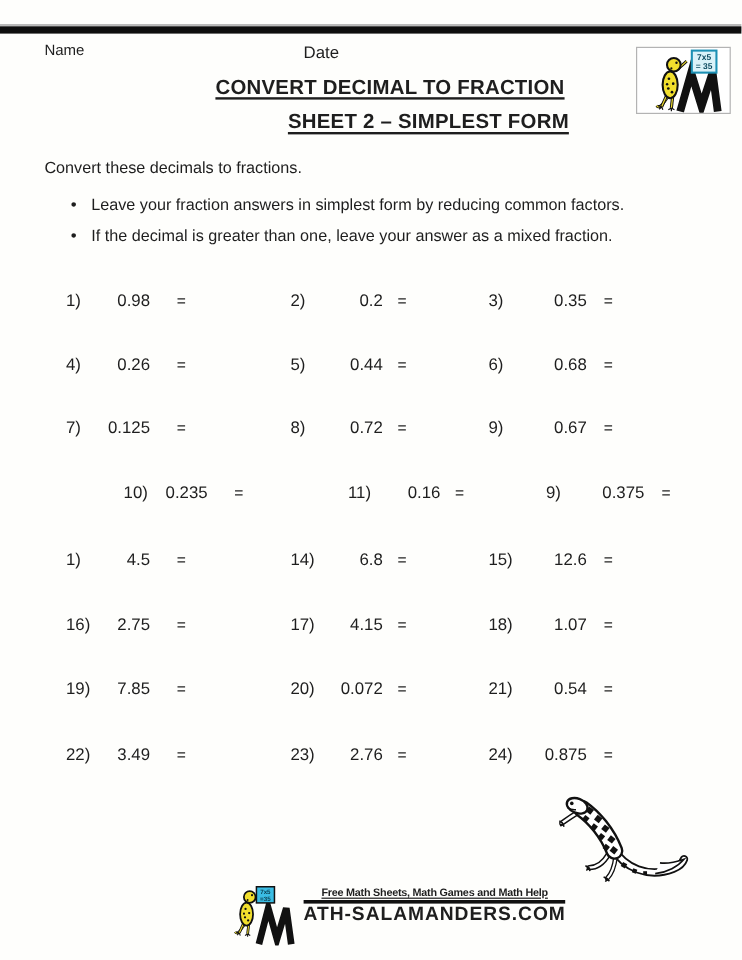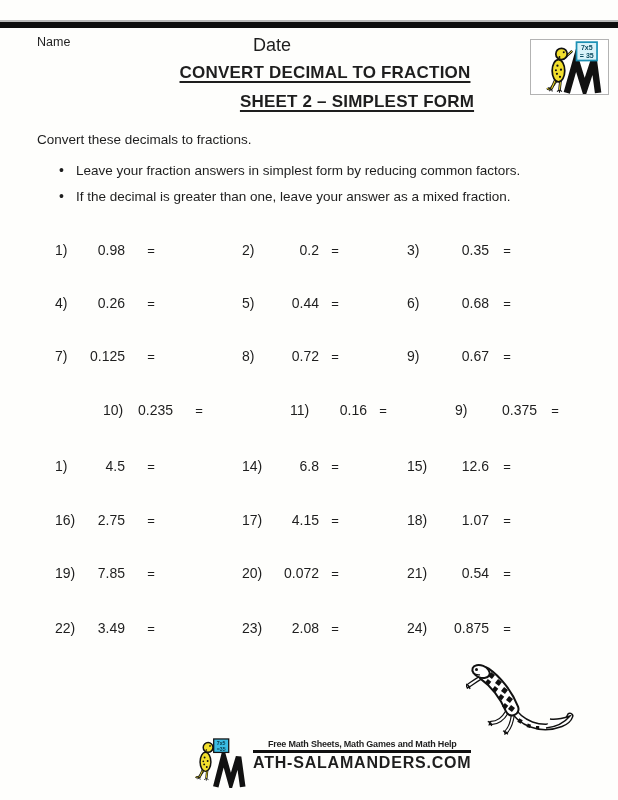--- a/index.html
+++ b/index.html
@@ -7,21 +7,21 @@
   body{
     width:618px;height:800px;position:relative;overflow:hidden;
     background:#fefefc;color:#1e1e1e;
     font-family:"Liberation Sans",sans-serif;
     -webkit-font-smoothing:antialiased;
   }
   
   #top-bar{position:absolute;left:0;top:22px;width:618px;height:6px;background:#0e0e0e;box-shadow:0 -2px 0 #b9b9b9;}
   
   #name-label{position:absolute;left:37px;top:35px;font-size:12.5px;}
-  #date-label{position:absolute;left:253px;top:35px;font-size:18px;}
+  #date-label{position:absolute;left:253px;top:35px;font-size:14px;}
   
   #header-logo{position:absolute;left:530px;top:39px;width:77px;height:54px;border:1px solid #b3b3b3;background:#fff;}
   #header-logo svg{width:100%;height:100%;display:block;}
   
   .title-line{position:absolute;left:16px;width:618px;text-align:center;font-size:17px;font-weight:600;letter-spacing:.2px;
     text-decoration:underline;text-underline-offset:3px;text-decoration-thickness:1.5px;}
   #title-1{top:63px;}
   #title-2{top:92px;margin-left:32px;}
   
   #intro{position:absolute;left:37px;top:132px;font-size:13.5px;}
@@ -36,21 +36,21 @@
   .pval{width:45px;text-align:right;}
   .peq{width:14px;text-align:center;font-size:13px;top:1px !important;}
   .c0 .pnum{left:55px;} .c0 .pval{left:80px;}  .c0 .peq{left:144px;}
   .c1 .pnum{left:242px;}.c1 .pval{left:274px;} .c1 .peq{left:328px;}
   .c2 .pnum{left:407px;}.c2 .pval{left:444px;} .c2 .peq{left:500px;}
   
   #lizard{position:absolute;left:466px;top:661px;width:110px;height:80px;}
   #footer-logo{position:absolute;left:194px;top:738px;display:flex;align-items:flex-start;}
   #footer-icon{width:57px;height:50px;flex:0 0 auto;}
   #footer-text{margin-left:2px;}
-  #tagline{font-size:9px;font-weight:bold;letter-spacing:-0.2px;text-align:center;white-space:nowrap;padding:1px 5px 0;}
+  #tagline{font-size:9px;font-weight:bold;letter-spacing:-0.2px;text-align:center;white-space:nowrap;padding:1px 5px 0;text-decoration:underline;}
   #tagline-rule{height:2.5px;background:#101010;margin-top:1px;}
   #site-name{font-size:16px;font-weight:bold;letter-spacing:.8px;white-space:nowrap;margin-top:1px;text-align:center;}
   svg text{font-family:"Liberation Sans",sans-serif;font-weight:bold;}
 </style>
 </head>
 <body>
 
 <svg width="0" height="0" style="position:absolute" aria-hidden="true">
   <defs>
     <g id="sala">
@@ -228,21 +228,21 @@
       </span>
     </div>
     <div class="prow" style="top: 620px;">
       <span class="pcell c0">
         <span class="pnum">22)</span>
         <span class="pval">3.49</span>
         <span class="peq">=</span>
       </span>
       <span class="pcell c1">
         <span class="pnum">23)</span>
-        <span class="pval">2.08</span>
+        <span class="pval">2.76</span>
         <span class="peq">=</span>
       </span>
       <span class="pcell c2">
         <span class="pnum">24)</span>
         <span class="pval">0.875</span>
         <span class="peq">=</span>
       </span>
     </div>
   </div>
 

